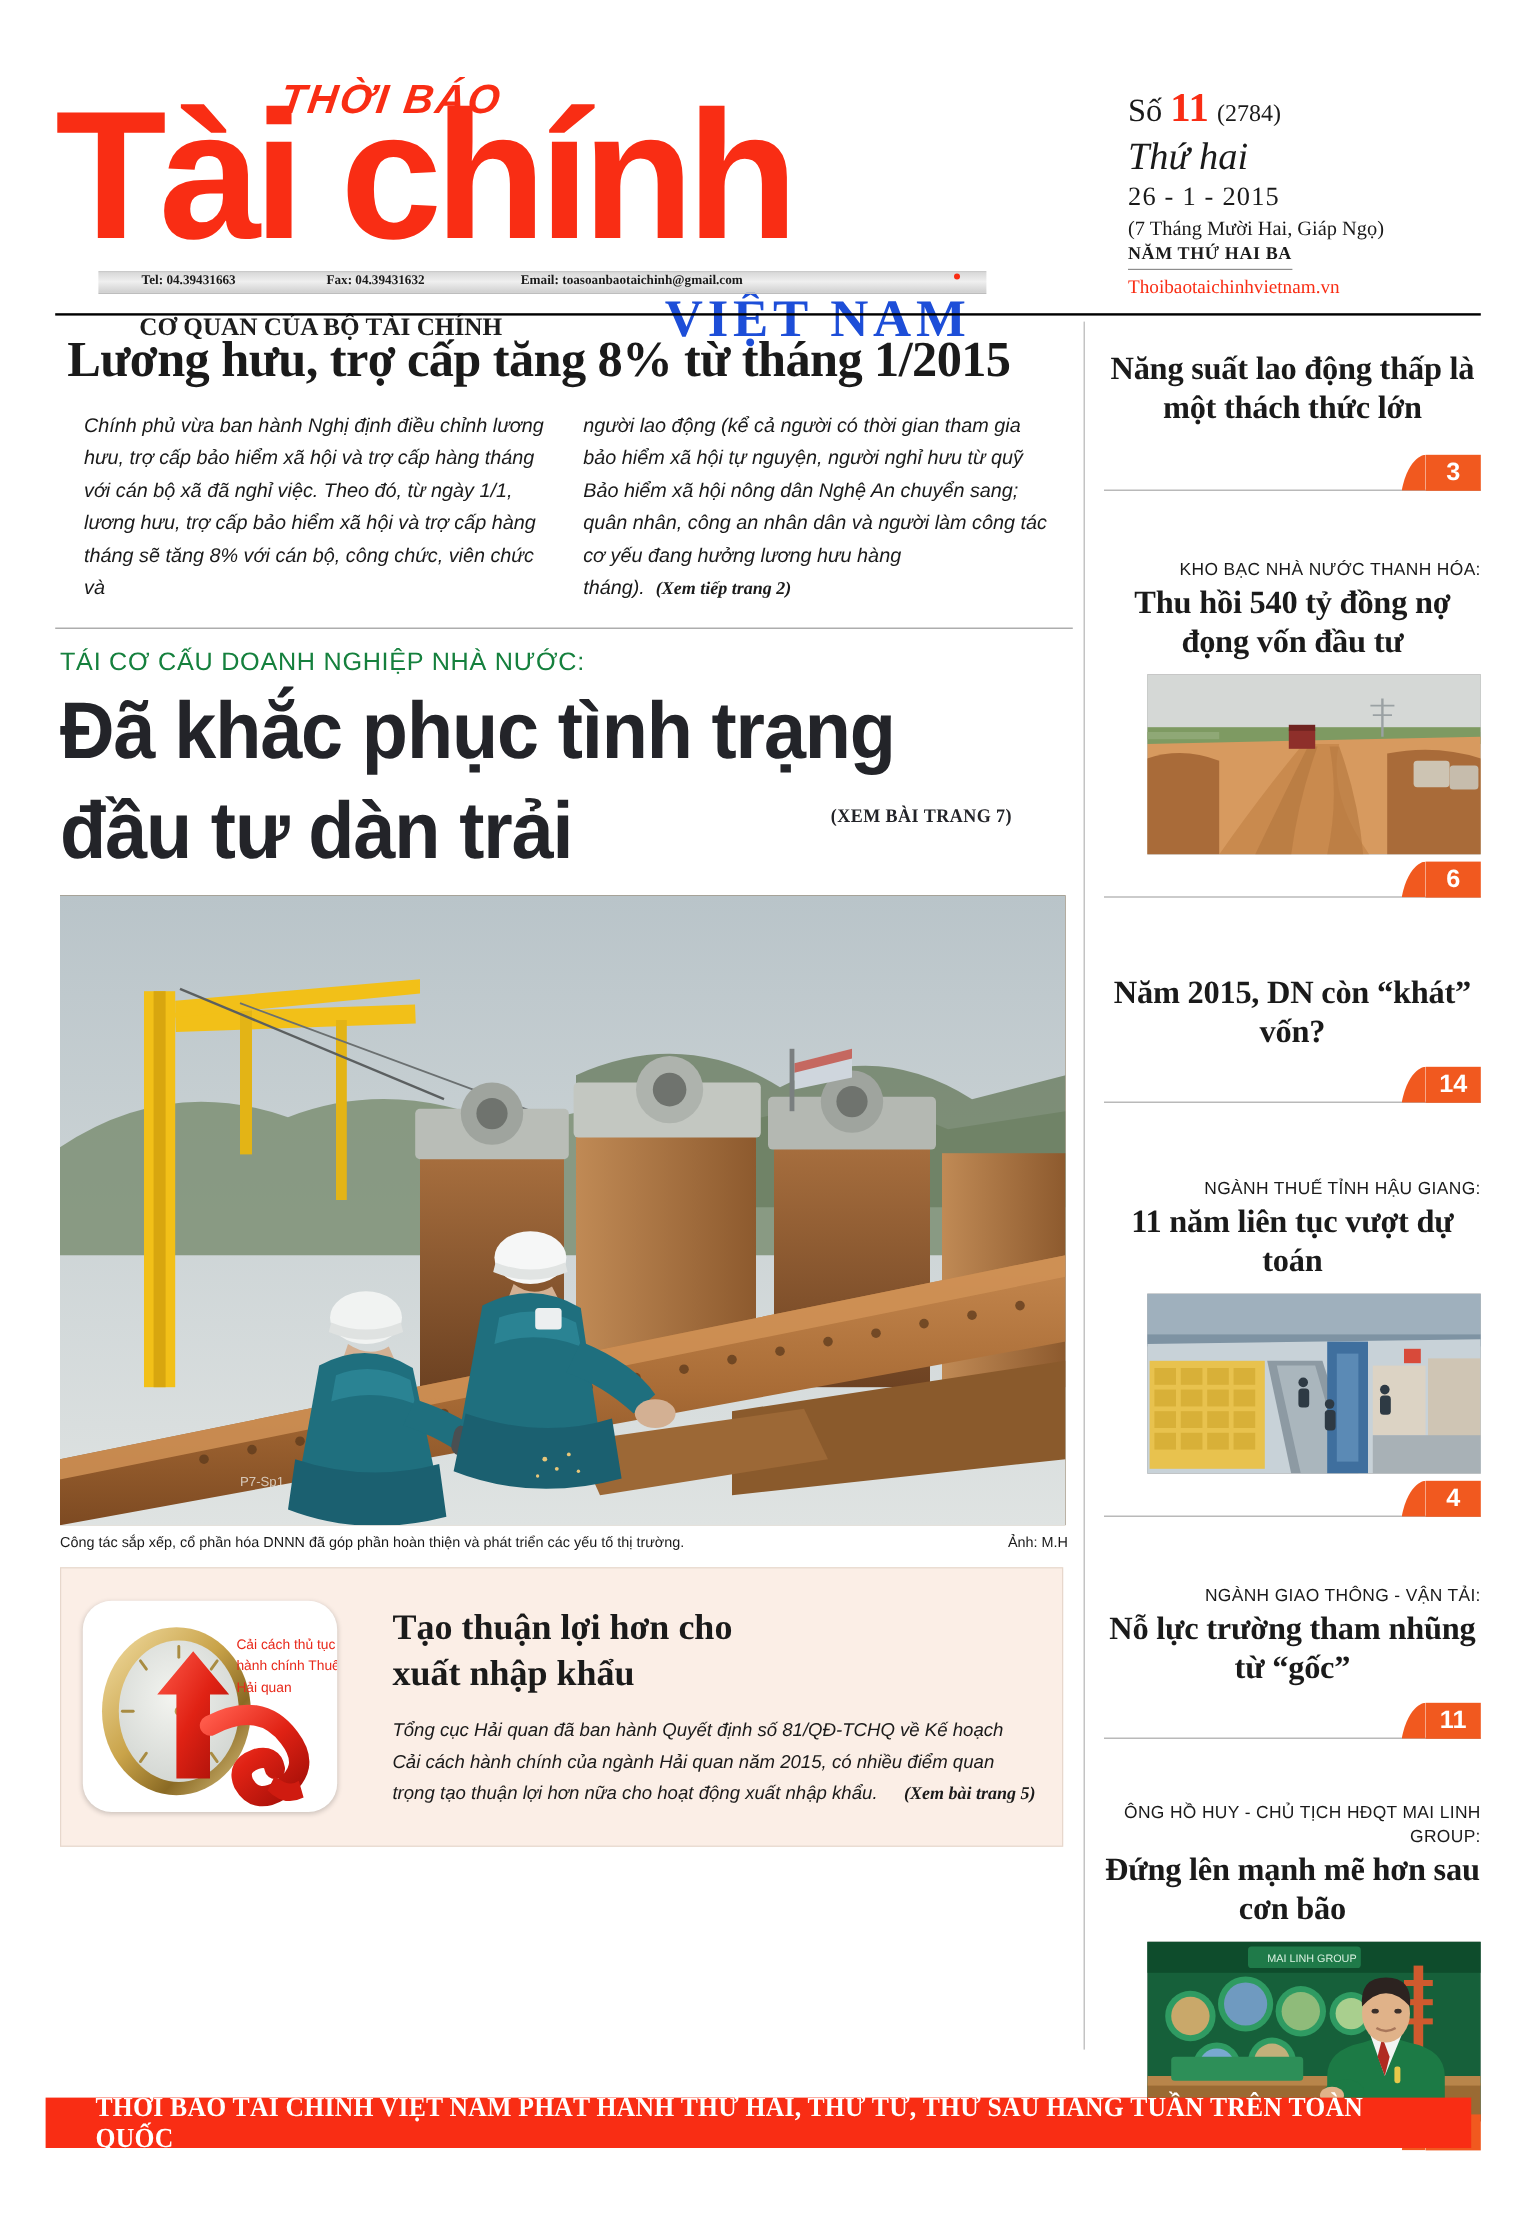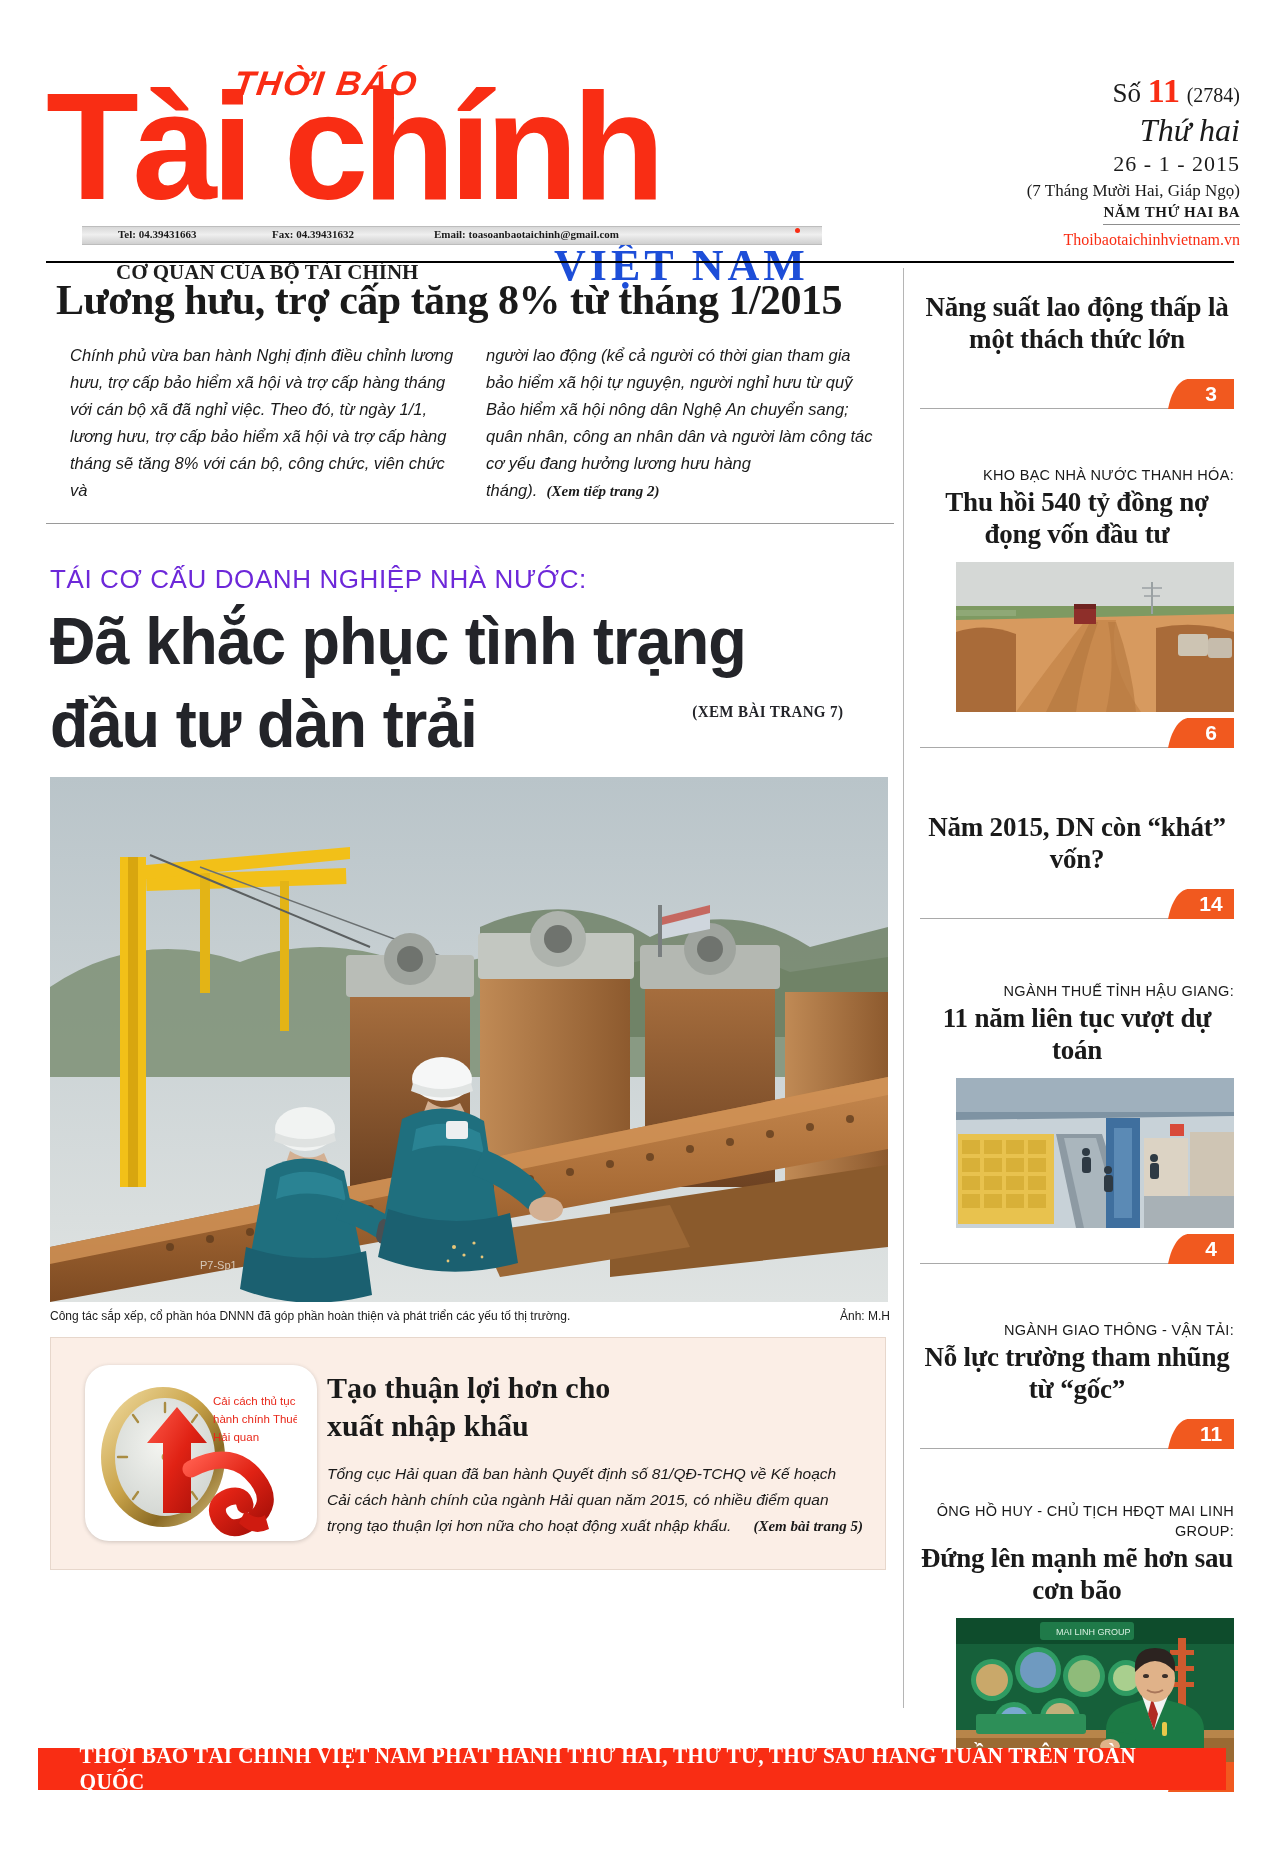--- a/index.html
+++ b/index.html
@@ -7,21 +7,21 @@
   .page{width:1280px;height:1854px;position:relative;box-sizing:border-box;padding:0;}
 
   
   .masthead{position:relative;height:250px;}
   .logo-block{position:absolute;left:46px;top:52px;width:790px;height:200px;}
   .logo-thoibao{position:absolute;left:188px;top:12px;font-family:"Liberation Sans",sans-serif;font-weight:bold;font-size:34px;letter-spacing:2px;color:#f92d14;font-style:italic;transform:skewX(-8deg);}
   .logo-main{position:absolute;left:0px;top:18px;font-family:"Liberation Sans",sans-serif;font-weight:bold;font-size:152px;line-height:152px;color:#f92d14;letter-spacing:-6px;white-space:nowrap;}
   .logo-vietnam{position:absolute;left:508px;top:188px;font-family:"Liberation Serif",serif;font-weight:bold;font-size:44px;letter-spacing:4px;color:#1d4ed8;}
   .logo-sub{position:absolute;left:70px;top:208px;font-family:"Liberation Serif",serif;font-weight:bold;font-size:21px;letter-spacing:0px;color:#1d1d1d;}
 
-  .date-block{position:absolute;right:40px;top:72px;width:300px;text-align:right;}
+  .date-block{position:absolute;right:40px;top:72px;width:300px;text-align:left;}
   .d-issue{font-size:27px;letter-spacing:0px;}
   .d-issue .num{color:#f92d14;font-weight:bold;font-size:34px;}
   .d-issue .paren{font-size:20px;}
   .d-weekday{font-style:italic;font-size:32px;margin-top:2px;}
   .d-date{font-size:22px;margin-top:2px;letter-spacing:1px;}
   .d-lunar{font-size:17px;margin-top:4px;}
   .d-year{font-size:15px;font-weight:bold;letter-spacing:.5px;margin-top:3px;padding-bottom:3px;border-bottom:1px solid #8d8d8d;display:inline-block;}
   .d-web{color:#f92d14;font-weight:normal;font-size:16px;margin-top:6px;font-family:"Liberation Serif",serif;}
 
   .contact-bar{position:absolute;left:46px;top:226px;width:740px;height:17px;
@@ -39,34 +39,34 @@
 
   
   .lead-head{font-family:"Liberation Serif",serif;font-weight:bold;font-size:42px;line-height:48px;letter-spacing:-.5px;margin:8px 0 0 10px;}
   .lead-body{display:flex;gap:28px;margin:18px 20px 0 24px;}
   .lead-body .col{flex:1;font-style:italic;font-size:16.5px;line-height:27px;font-family:"Liberation Sans",sans-serif;}
   .lead-body .col p{margin:0;}
   .seenext{font-family:"Liberation Serif",serif;font-weight:bold;font-style:italic;font-size:15px;white-space:nowrap;}
   .rule-thin{height:1px;background:#9a9a9a;margin:18px 0 0 0;}
 
   
-  .kicker{font-family:"Liberation Sans",sans-serif;font-size:26px;letter-spacing:.6px;margin:40px 0 0 4px;color:#6d28d9;}
+  .kicker{font-family:"Liberation Sans",sans-serif;font-size:21px;letter-spacing:.6px;margin:16px 0 0 4px;color:#15803d;}
   .main-head{font-family:"Liberation Sans",sans-serif;font-weight:bold;font-size:67px;line-height:71px;letter-spacing:-1px;margin:10px 0 0 4px;color:#232429;
     transform:scaleX(.94);transform-origin:left;}
   .main-head .line2wrap{display:flex;align-items:flex-end;justify-content:space-between;}
   .xem-bai{font-family:"Liberation Serif",serif;font-weight:bold;font-size:16px;letter-spacing:.4px;margin-bottom:12px;white-space:nowrap;}
 
   
   .main-photo{position:relative;margin:18px 0 0 4px;width:838px;height:525px;overflow:hidden;background:#7e6a4e;}
   .caption{display:flex;justify-content:space-between;margin:7px 4px 0 4px;font-family:"Liberation Sans",sans-serif;font-size:12px;color:#1a1a1a;}
 
   
   .promo{position:relative;margin:14px 0 0 4px;width:836px;height:233px;background:#fbeee6;border:1px solid #e7d7cc;display:flex;align-items:center;box-sizing:border-box;}
   .promo-img{width:236px;height:190px;margin-left:18px;flex:none;position:relative;}
-  .promo-card{position:absolute;left:16px;top:6px;width:232px;height:176px;background:#fff;border-radius:24px;box-shadow:0 1px 4px rgba(0,0,0,.18);overflow:hidden;}
+  .promo-card{position:absolute;left:0;top:6px;width:212px;height:176px;background:#fff;border-radius:24px;box-shadow:0 1px 4px rgba(0,0,0,.18);overflow:hidden;text-align:right;}
   .promo-text{margin-left:22px;flex:1;padding-right:22px;}
   .promo-title{font-family:"Liberation Serif",serif;font-weight:bold;font-size:30px;line-height:38px;}
   .promo-body{font-family:"Liberation Sans",sans-serif;font-style:italic;font-size:15.5px;line-height:26px;margin-top:16px;}
   .promo-see{font-family:"Liberation Serif",serif;font-weight:bold;font-style:italic;font-size:15px;float:right;}
 
   
   .side-item{position:relative;padding-bottom:10px;}
   .side-eyebrow{font-family:"Liberation Sans",sans-serif;font-size:14.5px;letter-spacing:.3px;text-align:right;color:#1a1a1a;line-height:20px;}
   .side-title{font-family:"Liberation Serif",serif;font-weight:bold;font-size:27px;line-height:32px;text-align:center;letter-spacing:-.2px;margin-top:1px;}
   .side-photo{width:278px;height:150px;margin:12px 0 0 36px;overflow:hidden;position:relative;background:#9a9a9a;}

